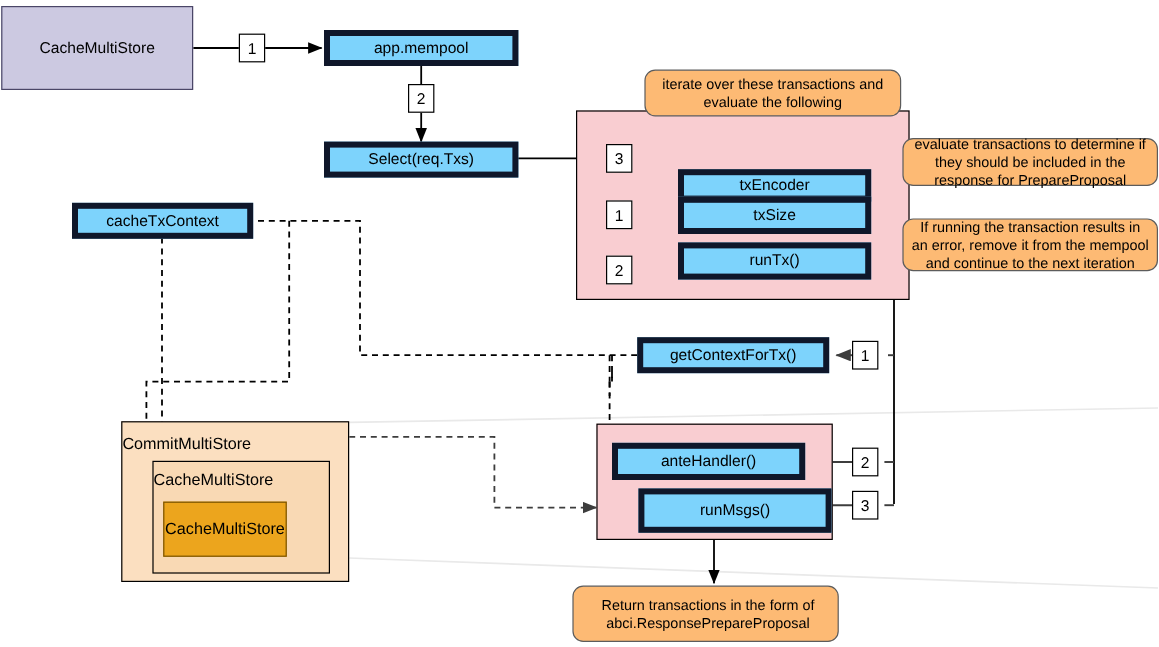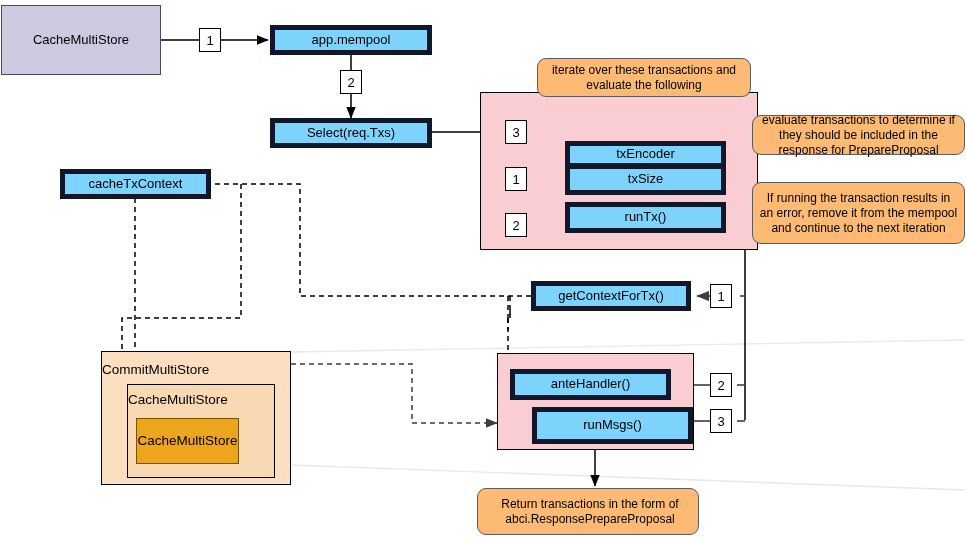--- a/index.html
+++ b/index.html
@@ -255,21 +255,21 @@
   </div>
 
   <div class="node n-note" style="left:537px; top:58px; width:214px; height:39px;">
     <span>iterate over these transactions and evaluate the following</span>
   </div>
 
   <div class="node n-note" style="left:752px; top:115px; width:213px; height:40px;">
     <span>evaluate transactions to determine if they should be included in the response for PrepareProposal</span>
   </div>
 
-  <div class="node n-note" style="left:752px; top:182px; width:213px; height:62px;">
+  <div class="node n-note" style="left:752px; top:182px; width:213px; height:44px;">
     <span>If running the transaction results in an error, remove it from the mempool and continue to the next iteration</span>
   </div>
 
   <div class="node n-note" style="left:477px; top:488px; width:222px; height:47px;padding-left:10px;">
     <span>Return transactions in the form of abci.ResponsePrepareProposal</span>
   </div>
 
   <div class="badge" style="left:199px; top:28px;">
     <span>1</span>
   </div>

